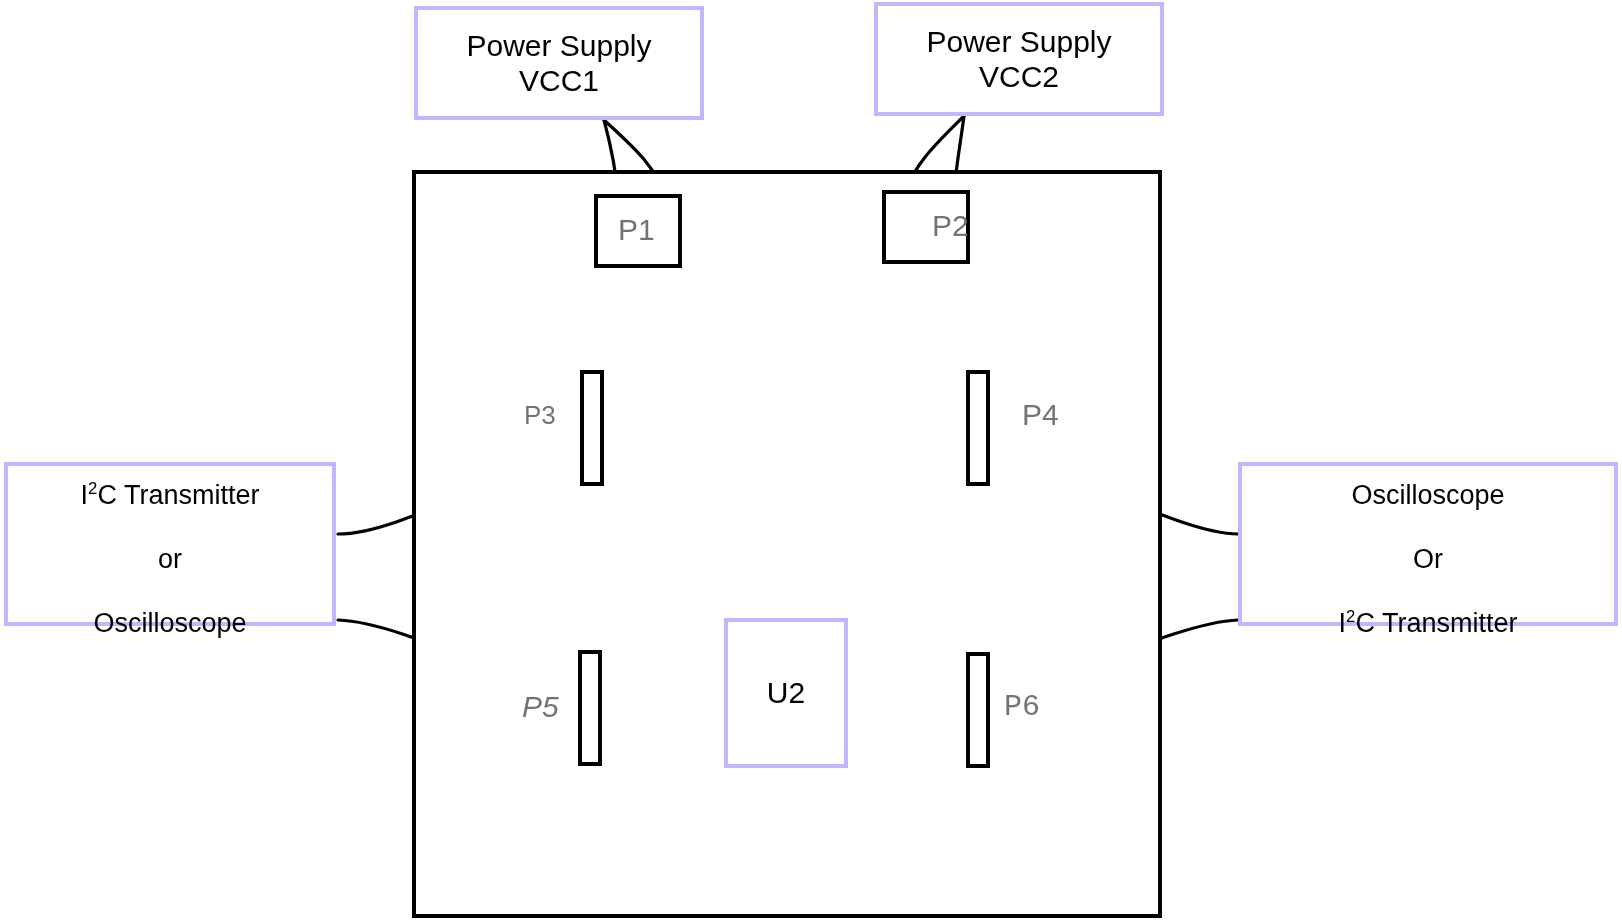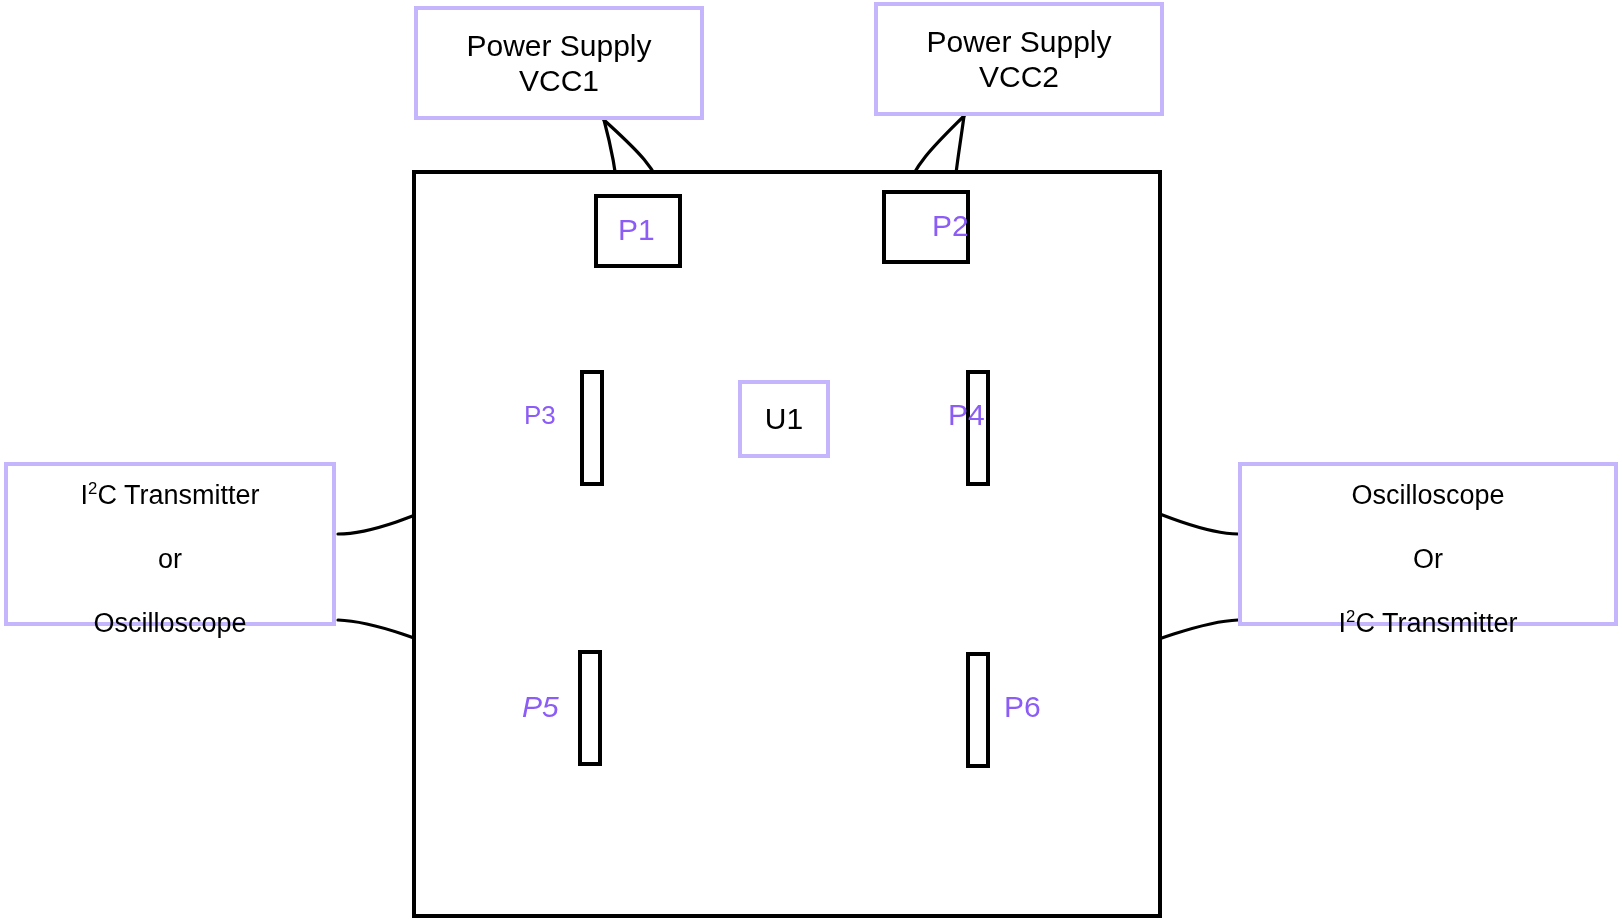--- a/index.html
+++ b/index.html
@@ -40,21 +40,21 @@
     white-space: pre-line;
   }
   .pad {
     position: absolute;
     box-sizing: border-box;
     border: 4px solid #000000;
     background: #ffffff;
   }
   .pad-label {
     position: absolute;
-    color: #8b5cf6;
+    color: #737373;
     white-space: nowrap;
   }
   sup {
     font-size: 0.62em;
     vertical-align: super;
     line-height: 0;
   }
 
   
   #ps1 { left: 414px; top: 6px;  width: 290px; height: 114px; font-size: 30px; }
@@ -81,22 +81,22 @@
   #p2-label { left: 932px; top: 209px; font-size: 30px; }
 
   
   #p3 { left: 580px; top: 370px; width: 24px; height: 116px; }
   #p5 { left: 578px; top: 650px; width: 24px; height: 116px; }
   #p4 { left: 966px; top: 370px; width: 24px; height: 116px; }
   #p6 { left: 966px; top: 652px; width: 24px; height: 116px; }
 
   #p3-label { left: 524px; top: 400px; font-size: 26px; }
   #p5-label { left: 522px; top: 690px; font-size: 30px; font-style: italic; }
-  #p4-label { left: 948px; top: 398px; font-size: 30px; }
-  #p6-label { left: 1004px; top: 690px; font-size: 30px; }
+  #p4-label { left: 1022px; top: 398px; font-size: 30px; }
+  #p6-label { left: 1004px; top: 690px; font-size: 30px; font-family: Liberation Mono, monospace; }
 
   
   #u1 { left: 738px; top: 380px; width: 92px;  height: 78px;  font-size: 30px; }
   #u2 { left: 724px; top: 618px; width: 124px; height: 150px; font-size: 30px; }
 </style>
 </head>
 <body>
 
 <div id="canvas">
 
@@ -142,24 +142,24 @@
 
   <div class="pad" id="p4"></div>
   <div class="pad-label" id="p4-label">P4</div>
 
   <div class="pad" id="p5"></div>
   <div class="pad-label" id="p5-label">P5</div>
 
   <div class="pad" id="p6"></div>
   <div class="pad-label" id="p6-label">P6</div>
 
-  <div class="box" id="u1">
-    <span class="box-text">U1</span>
+
+  <div class="box" id="u2">
+    <span class="box-text">U2</span>
   </div>
-
 
   <div class="box" id="inst-left">
     <span class="box-text">
       <span><span>I</span><sup>2</sup><span>C Transmitter</span></span><br>
       <span>or</span><br>
       <span>Oscilloscope</span>
     </span>
   </div>
 
   <div class="box" id="inst-right">

